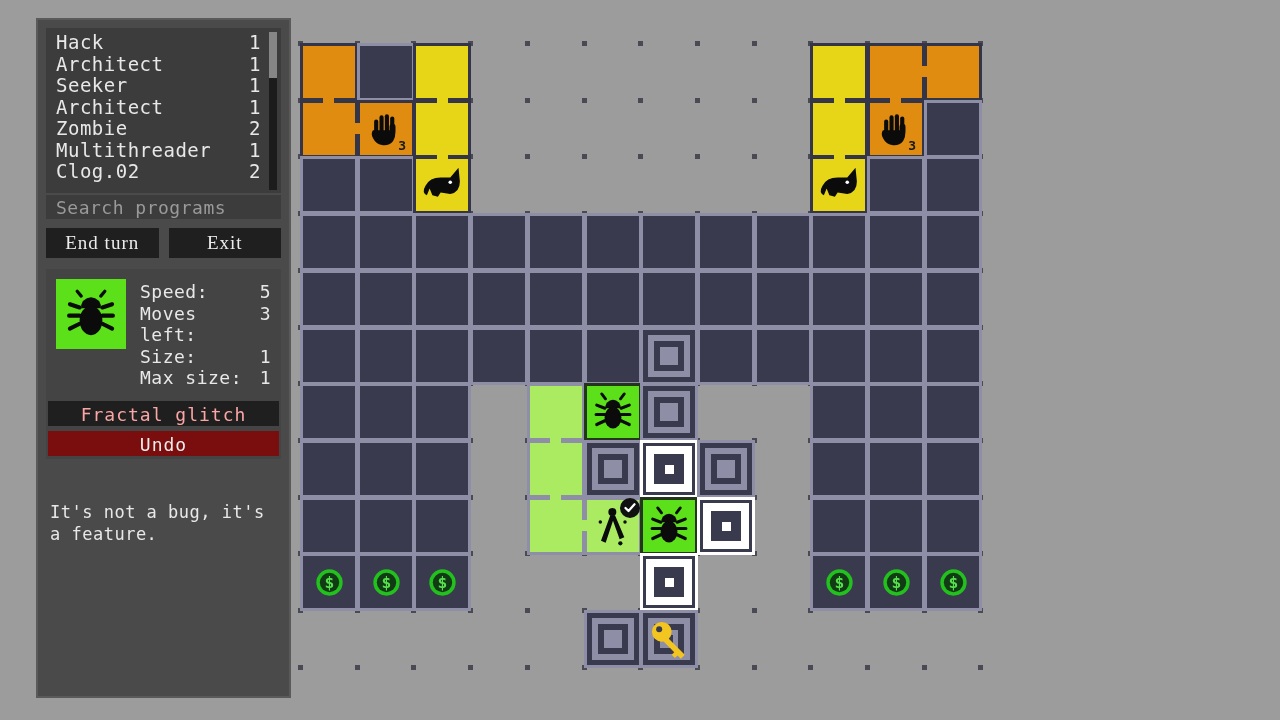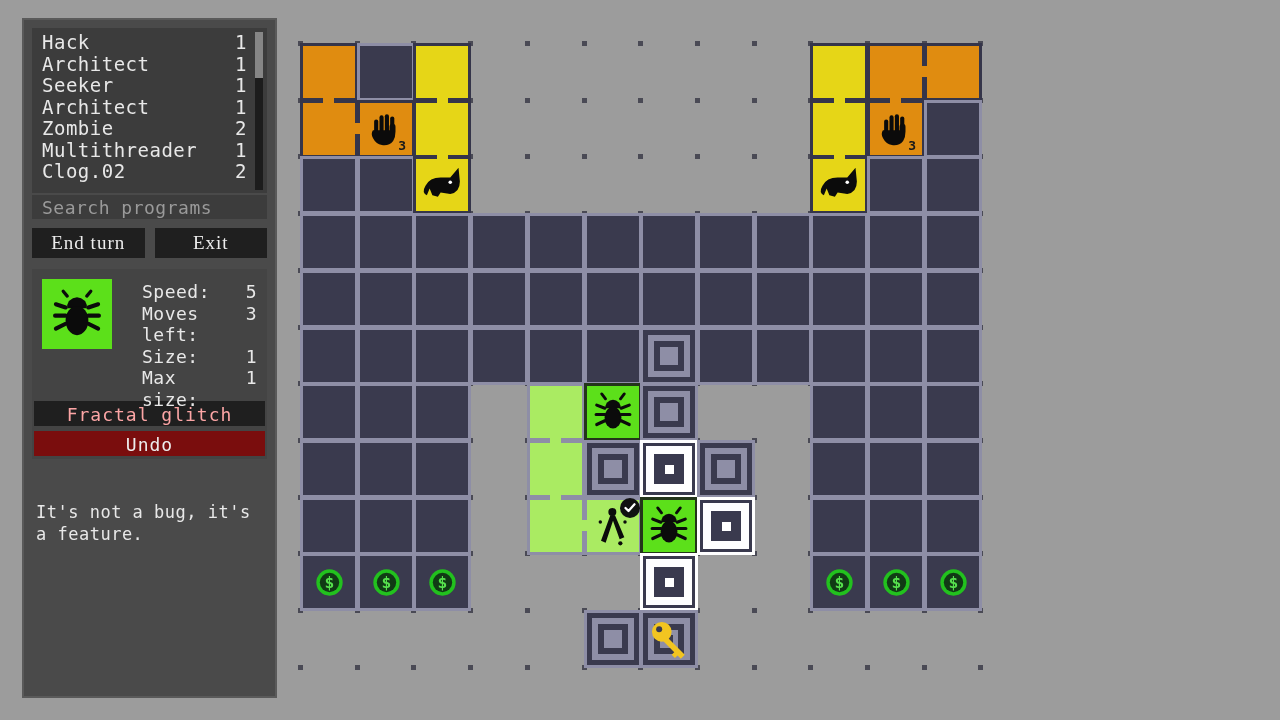--- a/index.html
+++ b/index.html
@@ -42,21 +42,21 @@
 
   
   .glyph{position:absolute;inset:0;display:flex;align-items:center;justify-content:center;pointer-events:none;}
   .glyph svg{display:block;}
   .badge-num{position:absolute;right:6px;bottom:2px;font-size:13px;color:#1a1a1a;font-weight:bold;font-family:"DejaVu Sans Mono",monospace;}
   .check{position:absolute;right:-1px;top:-2px;width:20px;height:20px;border-radius:50%;background:#111;display:flex;align-items:center;justify-content:center;}
   .check svg{width:12px;height:12px;}
 
   
   #sidebar{
-    position:absolute;left:22px;top:18px;width:255px;height:680px;
+    position:absolute;left:36px;top:18px;width:255px;height:680px;
     background:#4a4a4a;border:2px solid #5a5a5a;box-sizing:border-box;
     padding:8px;
   }
   .panel{background:#3c3c3c;box-sizing:border-box;}
 
   #prog-list{position:relative;height:165px;padding:4px 6px 2px 10px;overflow:hidden;}
   .prog-row{display:flex;justify-content:space-between;align-items:center;color:#e8e8e8;
             font-size:19px;line-height:21.5px;letter-spacing:0.5px;padding-right:14px;}
   .prog-row .nm{white-space:nowrap;}
   #scroll-track{position:absolute;right:4px;top:4px;width:8px;height:158px;background:#1c1c1c;}
@@ -64,21 +64,21 @@
 
   #search-box{margin-top:2px;height:24px;background:#3c3c3c;display:flex;align-items:center;padding-left:10px;}
   #search-box .ph{color:#9a9a9a;font-size:18px;letter-spacing:0.5px;}
 
   #btn-row{display:flex;gap:10px;margin-top:9px;}
   .btn{background:#1f1f1f;color:#ececec;font-size:19px;letter-spacing:1px;
        height:30px;display:flex;align-items:center;justify-content:center;flex:1;
        border:0;font-family:Liberation Serif, serif;cursor:pointer;}
 
   #unit-card{margin-top:11px;background:#444444;height:190px;padding:10px;box-sizing:border-box;}
-  #unit-top{display:flex;gap:30px;}
+  #unit-top{display:flex;gap:14px;}
   #unit-portrait{width:70px;height:70px;background:#5ce01a;display:flex;align-items:center;justify-content:center;flex:0 0 70px;}
   #unit-stats{flex:1;padding-top:2px;}
   .stat{display:flex;justify-content:space-between;color:#e8e8e8;font-size:18px;line-height:21.5px;letter-spacing:0.5px;}
   .stat .sv{margin-left:12px;}
 
   #action-area{margin-top:-58px;padding:0 2px;}
   .act-btn{display:block;width:100%;height:25px;line-height:25px;text-align:center;
            font-size:18px;letter-spacing:1px;font-family:inherit;border:0;cursor:pointer;}
   .act-dark{background:#1f1f1f;color:#fca5a5;}
   .act-red{background:#7a0d0d;color:#ececec;margin-top:5px;}

